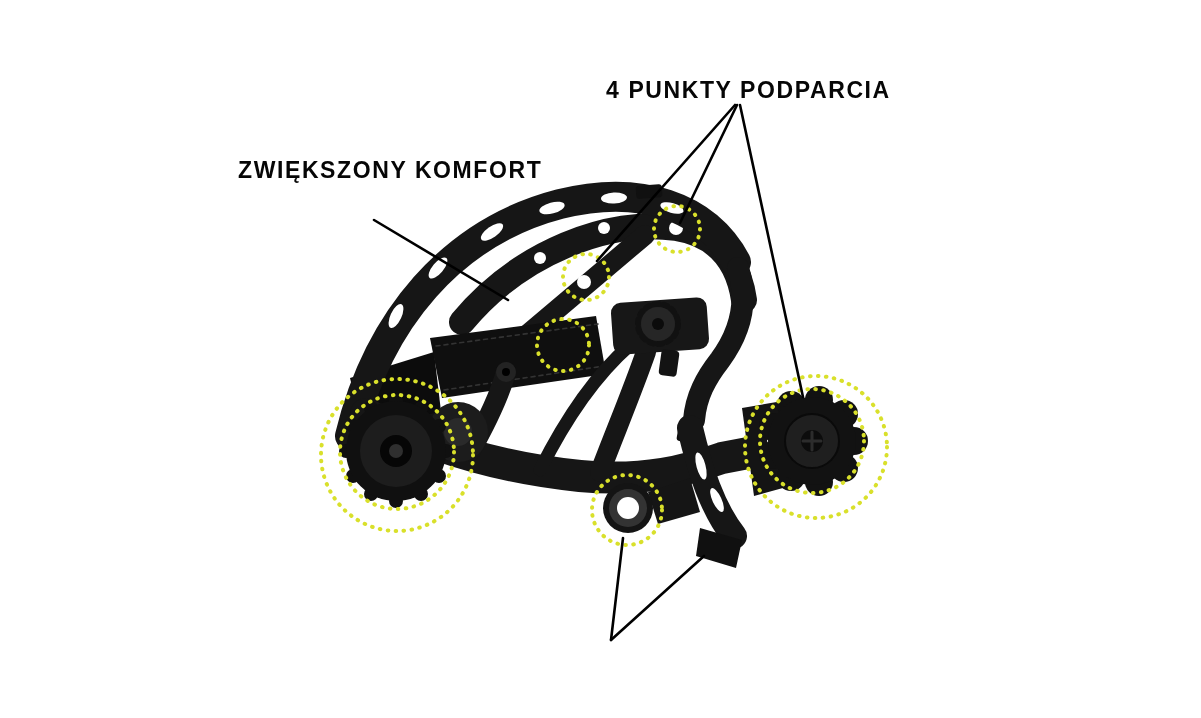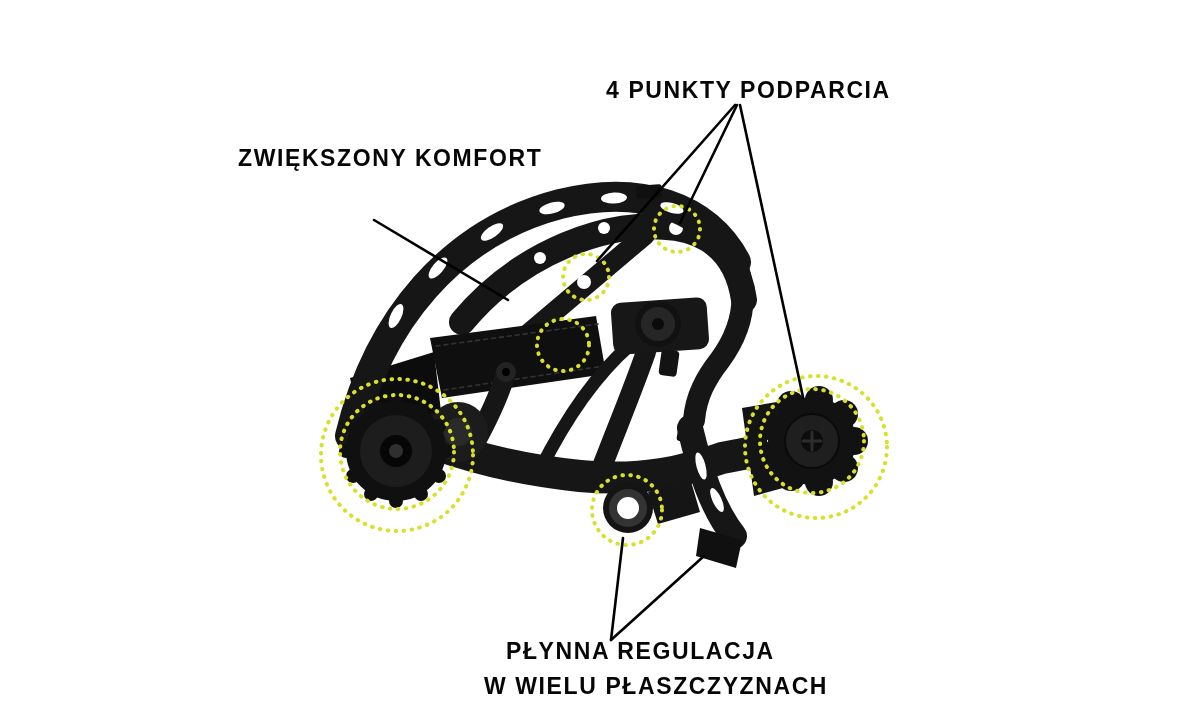--- a/index.html
+++ b/index.html
@@ -17,21 +17,21 @@
   .stage > svg { position:absolute; left:0; top:0; }
   .callout {
     position:absolute;
     font-weight:bold;
     color:var(--text, #060606);
     font-size:23px;
     letter-spacing:1.6px;
     white-space:nowrap;
   }
   .callout .line { display:block; }
-  #callout-comfort { left:238px; top:138px; line-height:40px; }
+  #callout-comfort { left:238px; top:150px; line-height:40px; }
   #callout-support { left:606px; top:77px; }
   #callout-adjust  { left:484px; top:634px; line-height:35px; }
   #callout-adjust .indent { margin-left:22px; }
 
   .dotted {
     fill:none;
     stroke:var(--highlight, #d9e02b);
     stroke-width:4;
     stroke-dasharray:0.6 7.4;
     stroke-linecap:round;
@@ -191,18 +191,14 @@
   </svg>
 
   <div class="callout" id="callout-support">
     <span class="line">4 PUNKTY PODPARCIA</span>
   </div>
 
   <div class="callout" id="callout-comfort">
     <span class="line">ZWIĘKSZONY KOMFORT</span>
   </div>
 
-  <div class="callout" id="callout-adjust">
-    <span class="line indent">PŁYNNA REGULACJA</span>
-    <span class="line">W WIELU PŁASZCZYZNACH</span>
-  </div>
 
 </div>
 
 </body></html>

